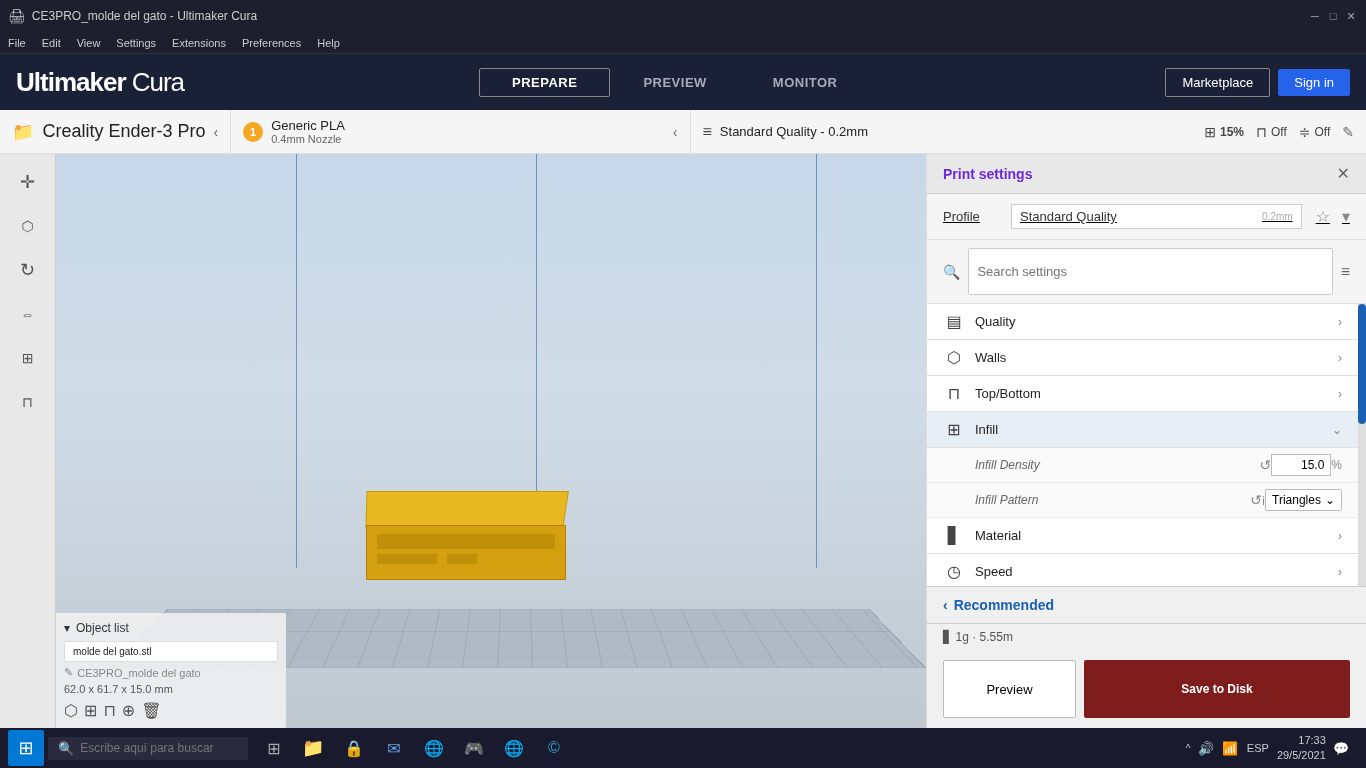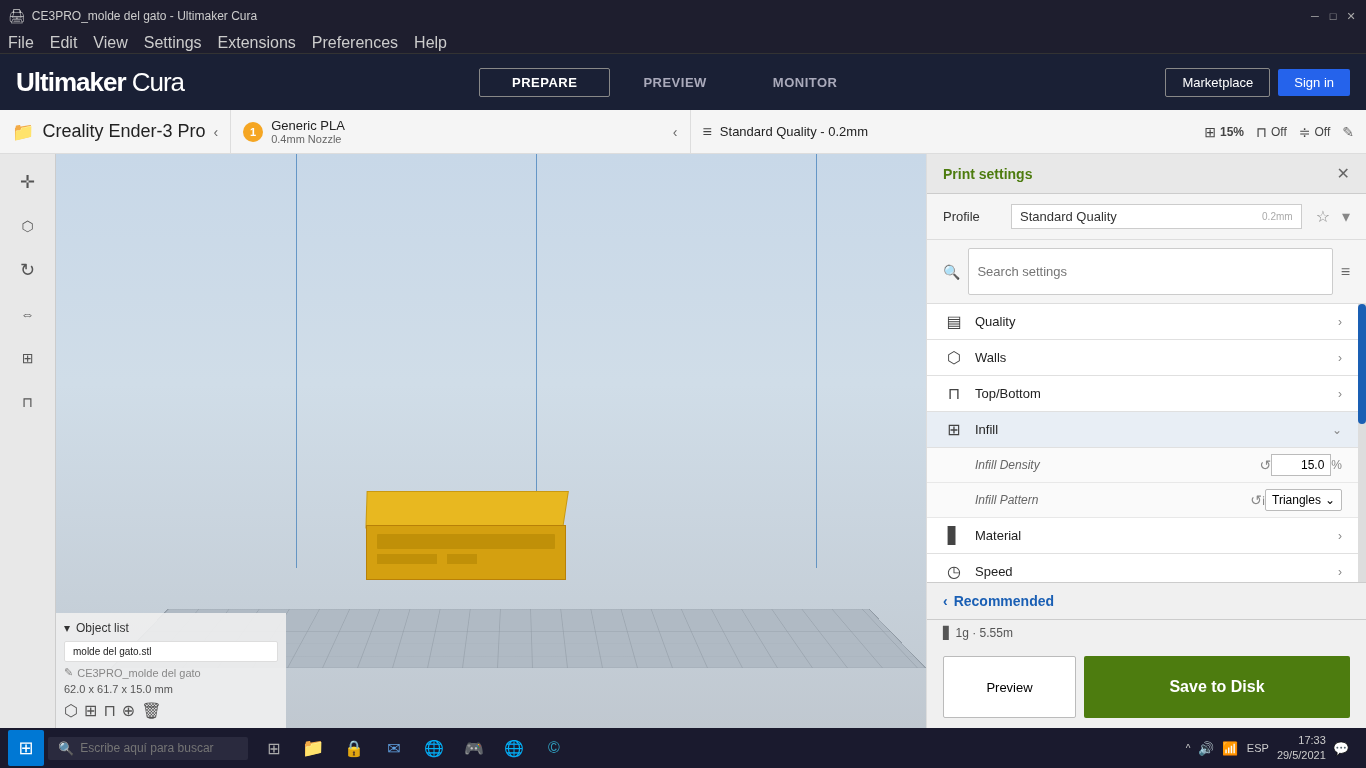--- a/index.html
+++ b/index.html
@@ -24,21 +24,21 @@
     }
 
     
     .menu-bar {
       height: 22px;
       background: #1e1e2e;
       display: flex;
       align-items: center;
       padding: 0 8px;
       gap: 16px;
-      font-size: 16px;
+      font-size: 11px;
       color: #ccc;
       border-bottom: 1px solid #333;
     }
     .menu-bar span { cursor: pointer; }
 
     
     .app-header {
       height: 56px;
       background: #1a2035;
       display: flex;
@@ -216,29 +216,30 @@
       flex-direction: column;
     }
     .ps-header {
       display: flex;
       align-items: center;
       justify-content: space-between;
       padding: 10px 16px;
       background: #e8e8e8;
       border-bottom: 1px solid #ccc;
     }
-    .ps-title { font-size: 14px; font-weight: 600; color: #4d7c0f; text-align: center; }
+    .ps-title { font-size: 14px; font-weight: 600; color: #6d28d9; text-align: center; }
     .ps-close { font-size: 16px; color: #666; cursor: pointer; }
     .ps-profile {
       display: flex;
       align-items: center;
       padding: 10px 16px;
       gap: 8px;
       border-bottom: 1px solid #ddd;
       background: #f5f5f5;
+      text-decoration: underline;
     }
     .ps-profile-label { font-size: 13px; color: #333; min-width: 60px; }
     .ps-profile-select {
       flex: 1;
       padding: 4px 8px;
       font-size: 13px;
       border: 1px solid #ccc;
       background: white;
       display: flex; align-items: center; justify-content: space-between;
       cursor: pointer;
@@ -337,23 +338,23 @@
       font-size: 13px;
       border: 1px solid #bbb;
       background: white;
       cursor: pointer;
       border-radius: 2px;
       font-weight: 500;
     }
     .btn-save {
       flex: 2;
       padding: 22px;
-      font-size: 16px;
+      font-size: 12px;
       border: none;
-      background: #4d7c0f;
+      background: #7f1d1d;
       color: white;
       cursor: pointer;
       border-radius: 2px;
       font-weight: 600;
     }
 
     
     .taskbar {
       height: 40px;
       background: #1a1a2e;

